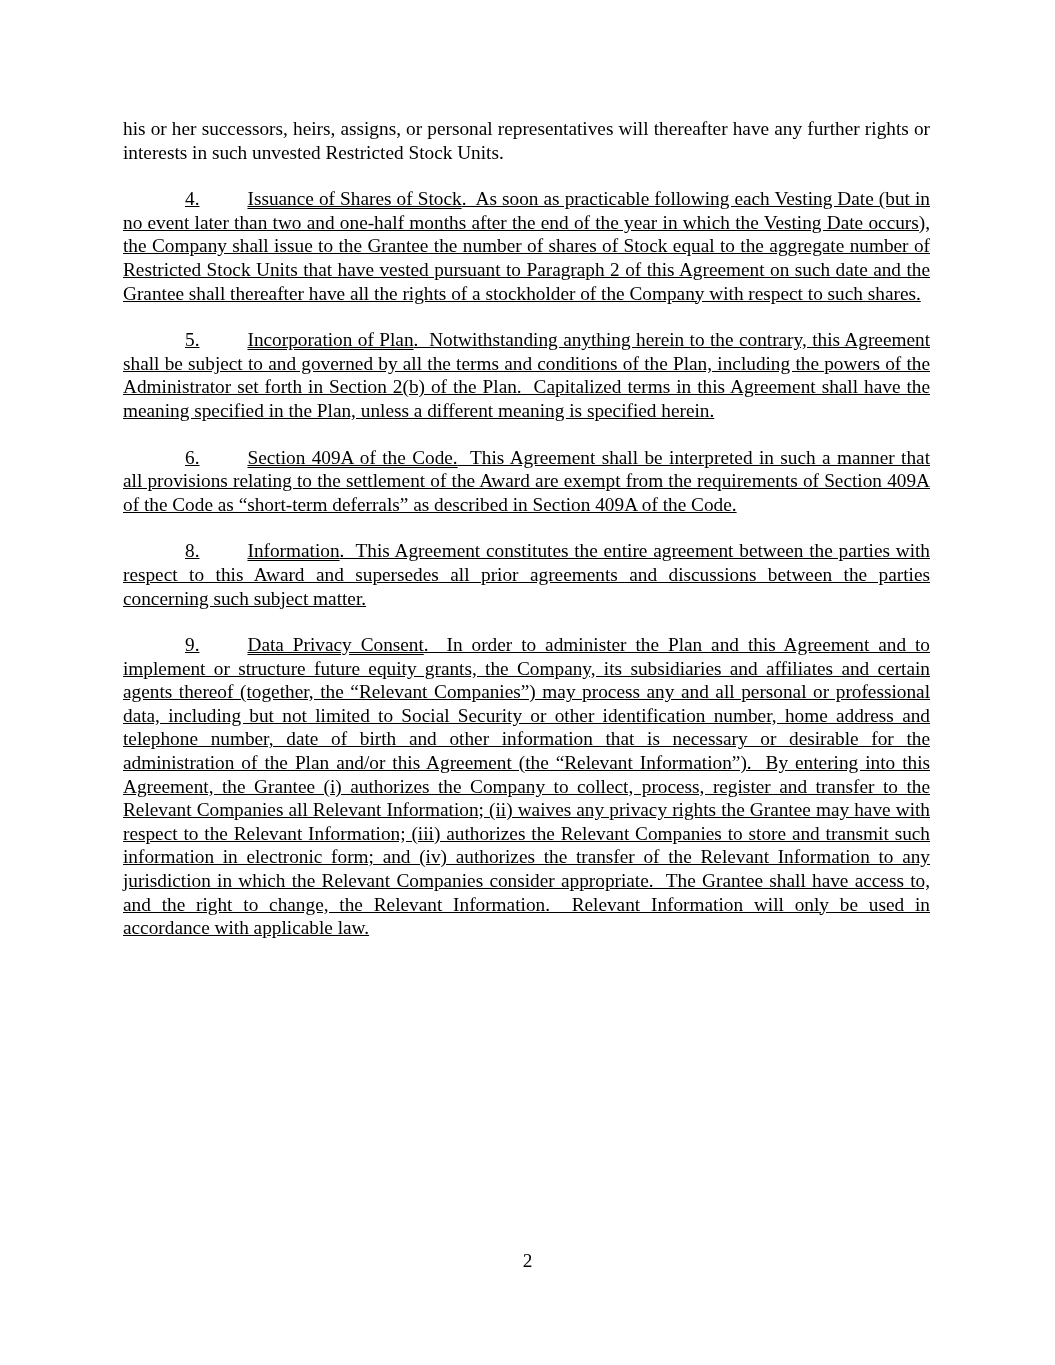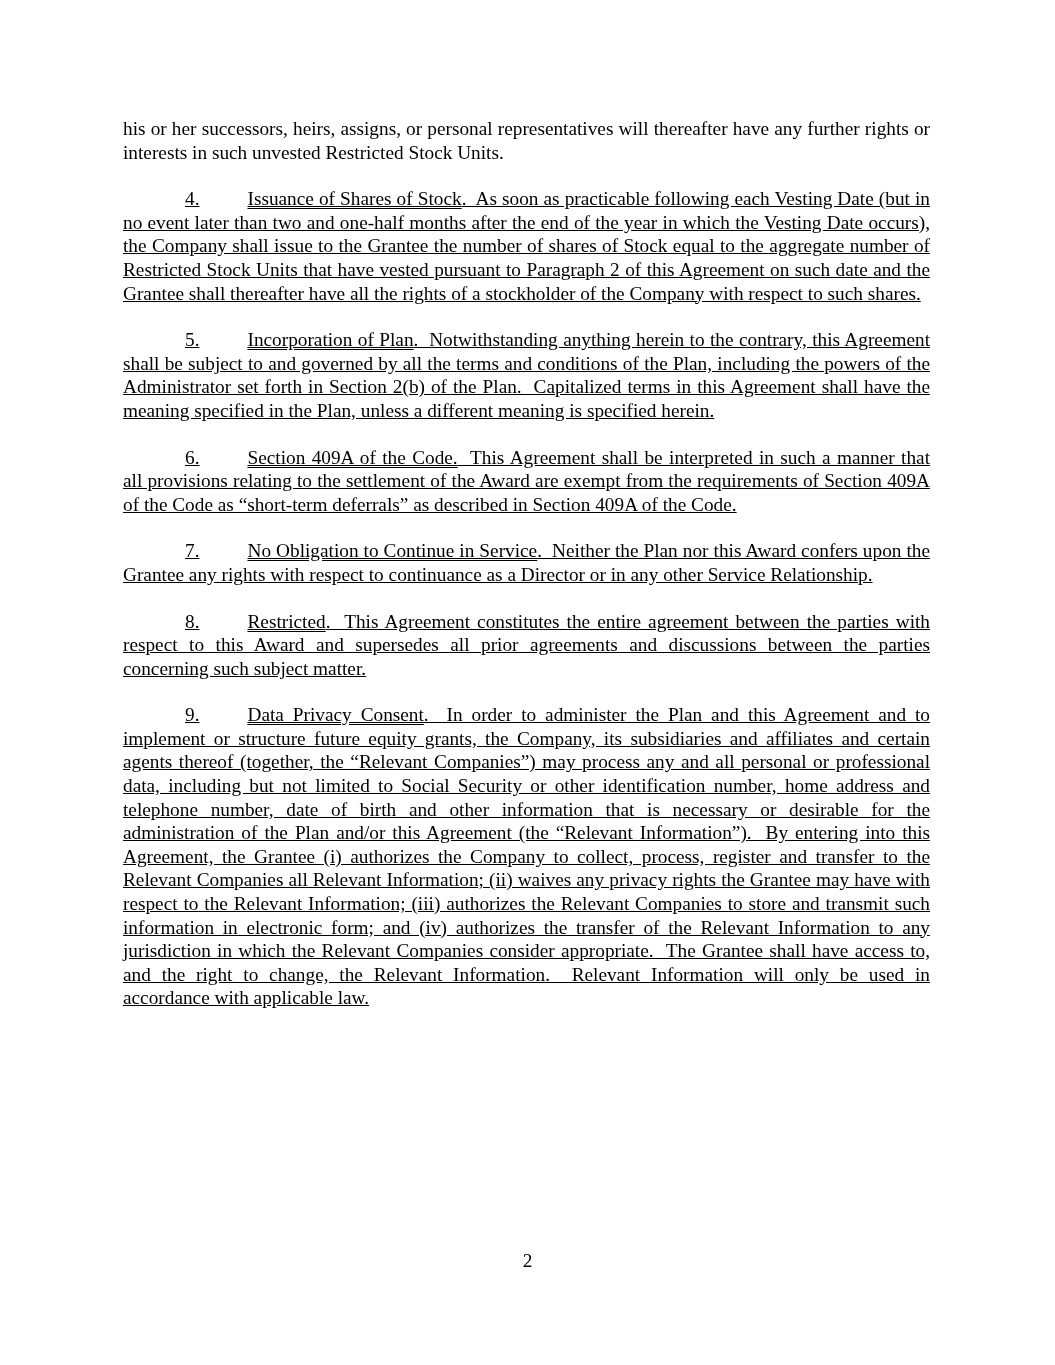--- a/index.html
+++ b/index.html
@@ -60,22 +60,21 @@
   <div class="text-block">
 
     <p class="para first">his or her successors, heirs, assigns, or personal representatives will thereafter have any further rights or interests in such unvested Restricted Stock Units.</p>
 
     <p class="para indent"><span class="num">4.</span><span class="tab"></span><span class="heading">Issuance of Shares of Stock</span><span class="body-text">.&nbsp; As soon as practicable following each Vesting Date (but in no event later than two and one-half months after the end of the year in which the Vesting Date occurs), the Company shall issue to the Grantee the number of shares of Stock equal to the aggregate number of Restricted Stock Units that have vested pursuant to Paragraph 2 of this Agreement on such date and the Grantee shall thereafter have all the rights of a stockholder of the Company with respect to such shares.</span></p>
 
     <p class="para indent"><span class="num">5.</span><span class="tab"></span><span class="heading">Incorporation of Plan</span><span class="body-text">.&nbsp; Notwithstanding anything herein to the contrary, this Agreement shall be subject to and governed by all the terms and conditions of the Plan, including the powers of the Administrator set forth in Section 2(b) of the Plan.&nbsp; Capitalized terms in this Agreement shall have the meaning specified in the Plan, unless a different meaning is specified herein.</span></p>
 
     <p class="para indent"><span class="num">6.</span><span class="tab"></span><span class="heading">Section 409A of the Code.</span><span class="body-text">&nbsp; This Agreement shall be interpreted in such a manner that all provisions relating to the settlement of the Award are exempt from the requirements of Section 409A of the Code as “short-term deferrals” as described in Section 409A of the Code.</span></p>
 
-    <p class="para indent"><span class="num">7.</span><span class="tab"></span><span class="heading">No Obligation to Continue in Service</span><span class="body-text">.&nbsp; Neither the Plan nor this Award confers upon the Grantee any rights with respect to continuance as a Director or in any other Service Relationship.</span></p>
 
-    <p class="para indent"><span class="num">8.</span><span class="tab"></span><span class="heading">Restricted</span><span class="body-text">.&nbsp; This Agreement constitutes the entire agreement between the parties with respect to this Award and supersedes all prior agreements and discussions between the parties concerning such subject matter.</span></p>
+    <p class="para indent"><span class="num">8.</span><span class="tab"></span><span class="heading">Information</span><span class="body-text">.&nbsp; This Agreement constitutes the entire agreement between the parties with respect to this Award and supersedes all prior agreements and discussions between the parties concerning such subject matter.</span></p>
 
     <p class="para indent"><span class="num">9.</span><span class="tab"></span><span class="heading">Data Privacy Consent</span><span class="body-text">.&nbsp; In order to administer the Plan and this Agreement and to implement or structure future equity grants, the Company, its subsidiaries and affiliates and certain agents thereof (together, the “Relevant Companies”) may process any and all personal or professional data, including but not limited to Social Security or other identification number, home address and telephone number, date of birth and other information that is necessary or desirable for the administration of the Plan and/or this Agreement (the “Relevant Information”).&nbsp; By entering into this Agreement, the Grantee (i) authorizes the Company to collect, process, register and transfer to the Relevant Companies all Relevant Information; (ii) waives any privacy rights the Grantee may have with respect to the Relevant Information; (iii) authorizes the Relevant Companies to store and transmit such information in electronic form; and (iv) authorizes the transfer of the Relevant Information to any jurisdiction in which the Relevant Companies consider appropriate.&nbsp; The Grantee shall have access to, and the right to change, the Relevant Information.&nbsp; Relevant Information will only be used in accordance with applicable law.</span></p>
 
   </div>
 
   <div class="page-number">2</div>
 </div>
 
 </body></html>

